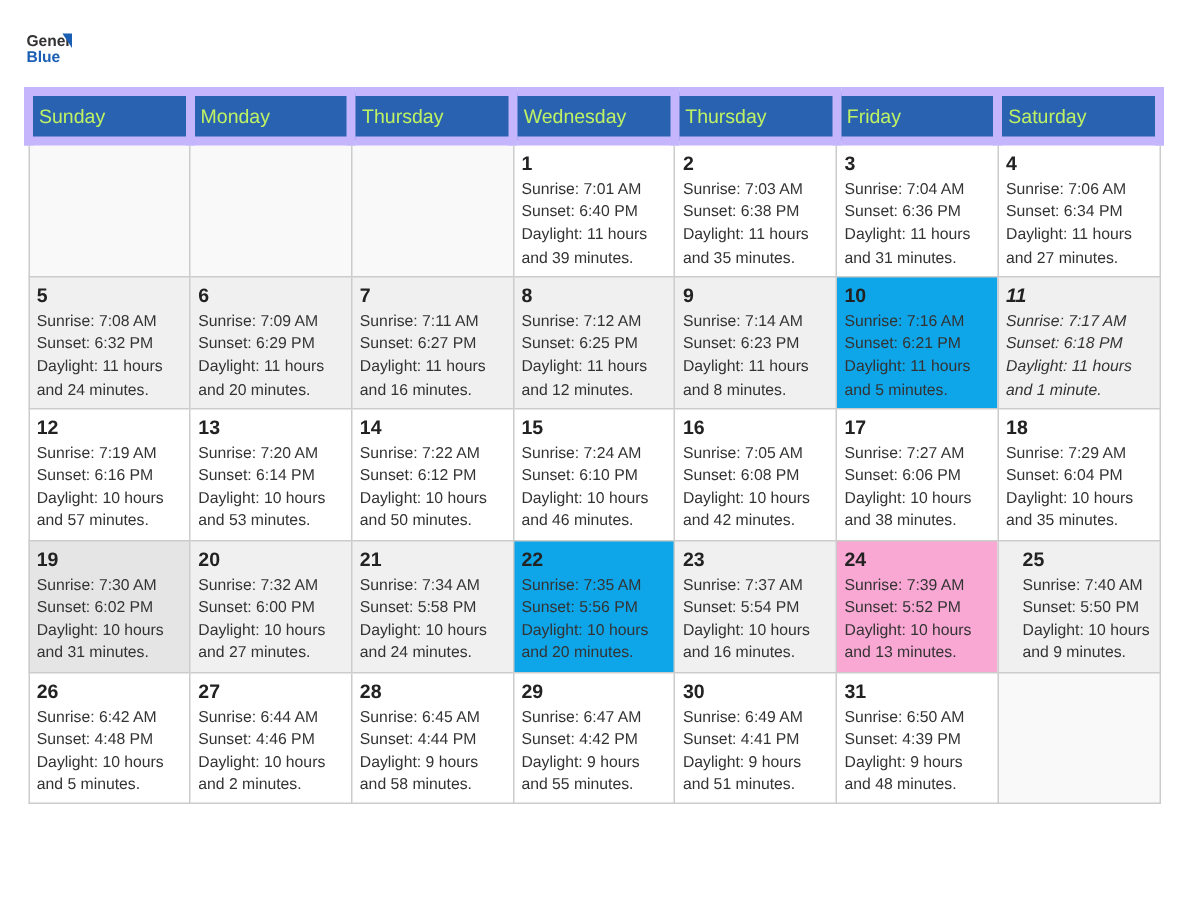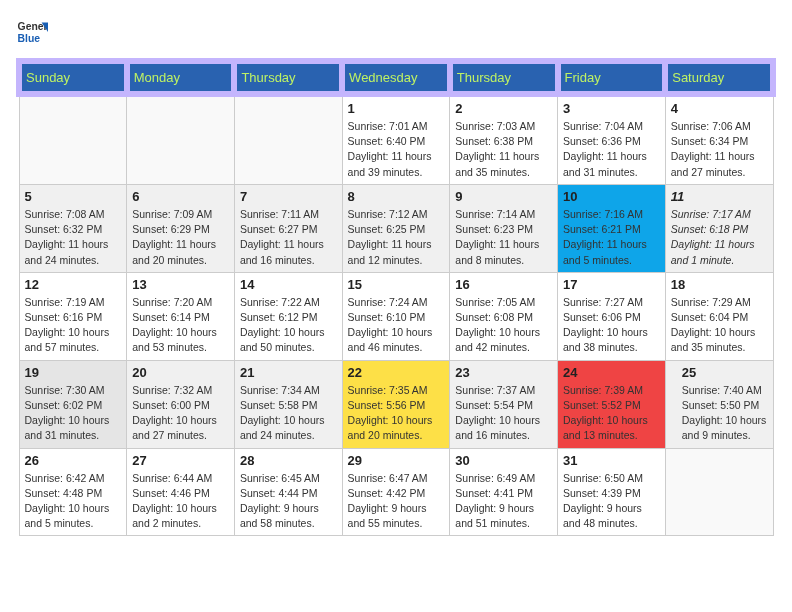--- a/index.html
+++ b/index.html
@@ -236,33 +236,33 @@
           <div class="day-info">Sunrise: 7:32 AM
 Sunset: 6:00 PM
 Daylight: 10 hours and 27 minutes.</div>
         </td>
         <td style="background: rgb(240, 240, 240);">
           <div class="day-number">21</div>
           <div class="day-info">Sunrise: 7:34 AM
 Sunset: 5:58 PM
 Daylight: 10 hours and 24 minutes.</div>
         </td>
-        <td style="background: #fde047; margin-top: 12px;">
+        <td style="background: #0ea5e9; margin-top: 12px;">
           <div class="day-number">22</div>
           <div class="day-info">Sunrise: 7:35 AM
 Sunset: 5:56 PM
 Daylight: 10 hours and 20 minutes.</div>
         </td>
         <td style="background: rgb(240, 240, 240);">
           <div class="day-number">23</div>
           <div class="day-info">Sunrise: 7:37 AM
 Sunset: 5:54 PM
 Daylight: 10 hours and 16 minutes.</div>
         </td>
-        <td style="background: #ef4444;">
+        <td style="background: #f9a8d4;">
           <div class="day-number">24</div>
           <div class="day-info">Sunrise: 7:39 AM
 Sunset: 5:52 PM
 Daylight: 10 hours and 13 minutes.</div>
         </td>
         <td style="background: rgb(240, 240, 240); padding-left: 16px;">
           <div class="day-number">25</div>
           <div class="day-info">Sunrise: 7:40 AM
 Sunset: 5:50 PM
 Daylight: 10 hours and 9 minutes.</div>

